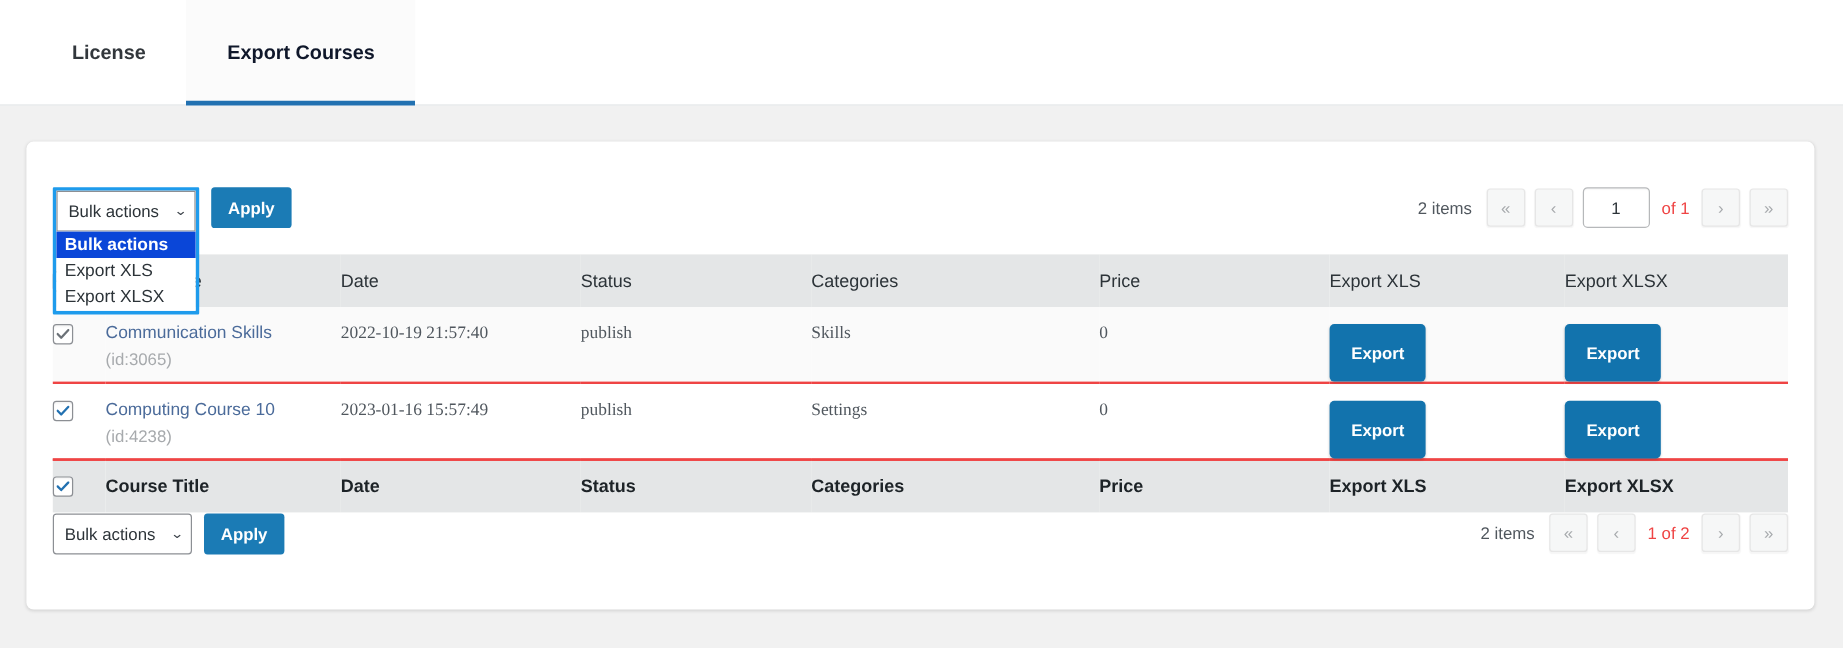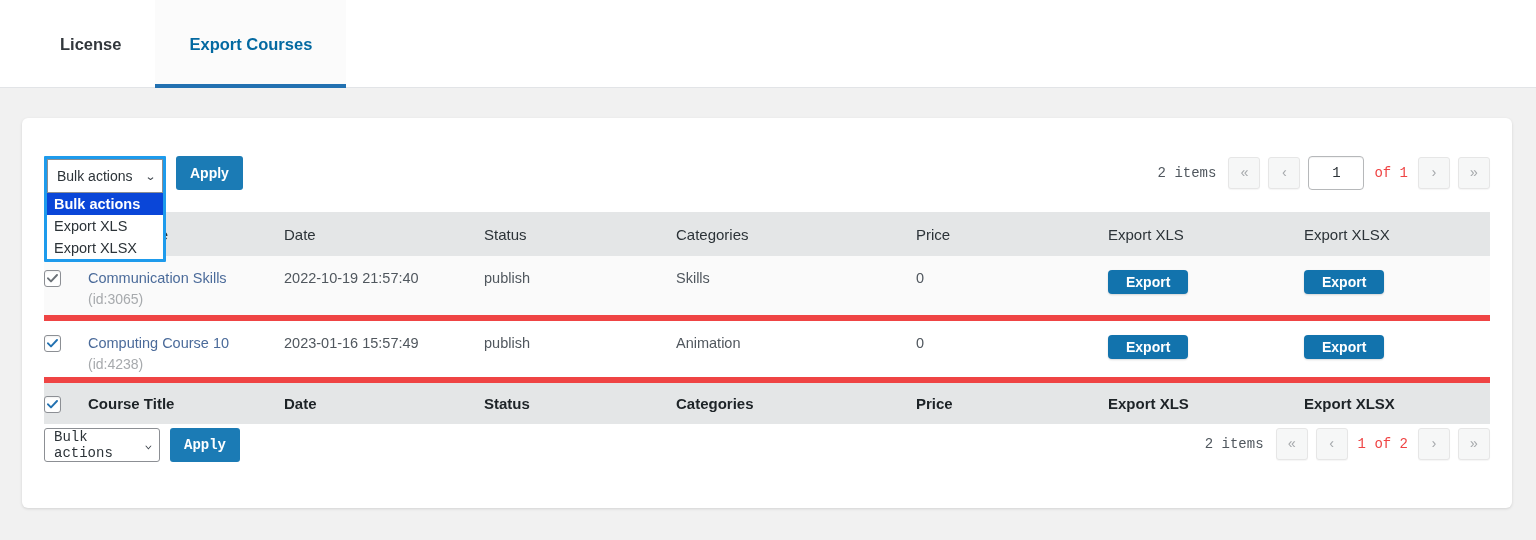--- a/index.html
+++ b/index.html
@@ -28,40 +28,39 @@
     display:flex; align-items:center; justify-content:center;
     padding:0 34px;
     font-size:16.5px;
     font-weight:600;
     color:#32373c;
     cursor:pointer;
     position:relative;
     white-space:nowrap;
   }
   .tab.active{
-    color:#0369a1;
+    color:#0f172a;
     background:#fbfbfb;
     box-shadow: inset 0 -4px 0 0 #2271b1;
   }
 
   
   .card{
     position:absolute;
     left:22px; top:118px;
     width:1490px; height:390px;
     background:#ffffff;
     border-radius:6px;
     box-shadow:0 1px 3px rgba(0,0,0,.13);
   }
 
   
   .tablenav{
     position:absolute; left:0; right:0;
     height:56px;
-    font-family:Liberation Mono, monospace;
   }
   .tablenav.top{ top:38px; }
   .tablenav.bottom{ top:310px; }
 
   .bulk-wrap{
     position:absolute; left:22px; top:0;
     display:flex; align-items:flex-start; gap:10px;
   }
 
   .focus-ring{
@@ -184,58 +183,58 @@
   }
   .col-cb{ width:44px; }
   .col-title{ width:196px; }
   .col-date{ width:200px; }
   .col-status{ width:192px; }
   .col-cat{ width:240px; }
   .col-price{ width:192px; }
   .col-xls{ width:196px; }
   .col-xlsx{ width:186px; }
 
-  .row{ height:62px; border-bottom:6px solid #ef4444; }
+  .row{ height:62px; border-bottom:2px solid #ef4444; }
   .row.alt{ background:#fafafa; }
   .row.plain{ background:#ffffff; }
   .row td{
     vertical-align:top;
     padding-top:14px;
     font-size:14.5px;
     color:#50575e;
   }
   .course-title{
     color:#4b6b9a;
     font-size:14.5px;
     text-decoration:none;
     cursor:pointer;
     display:block;
   }
   .course-id{
     color:#a7aaad;
     font-size:14px;
     margin-top:5px;
   }
-  .cell-muted{ color:#50575e; }
+  .cell-muted{ color:#50575e;font-family:Liberation Serif, serif; }
 
   
   .cbx{
     width:17px; height:17px;
     border:1px solid #8c8f94;
     border-radius:3px;
     background:#fff;
     display:inline-flex; align-items:center; justify-content:center;
     cursor:pointer;
     box-shadow:inset 0 1px 2px rgba(0,0,0,.06);
     position:relative;
   }
   .cbx svg{ display:block; }
 
   .btn-export{
-    height:24px;
+    height:48px;
     padding:0 18px;
     background:#1273ad;
     color:#ffffff;
     border:none;
     border-radius:4px;
     font-size:14px;
     font-weight:700;
     font-family:inherit;
     cursor:pointer;
     display:inline-flex; align-items:center; justify-content:center;
@@ -345,21 +344,21 @@
                 <path d="M1 4.3 L4 7.4 L10 1" stroke="#2271b1" stroke-width="1.9" fill="none" stroke-linecap="round" stroke-linejoin="round"></path>
               </svg>
           </span>
         </td>
         <td>
           <span class="course-title">Computing Course 10</span>
           <div class="course-id">(id:4238)</div>
         </td>
         <td class="cell-muted">2023-01-16 15:57:49</td>
         <td class="cell-muted">publish</td>
-        <td class="cell-muted">Animation</td>
+        <td class="cell-muted">Settings</td>
         <td class="cell-muted">0</td>
         <td>
           <button class="btn-export">Export</button>
         </td>
         <td>
           <button class="btn-export">Export</button>
         </td>
       </tr>
     </tbody>
     <tfoot>

